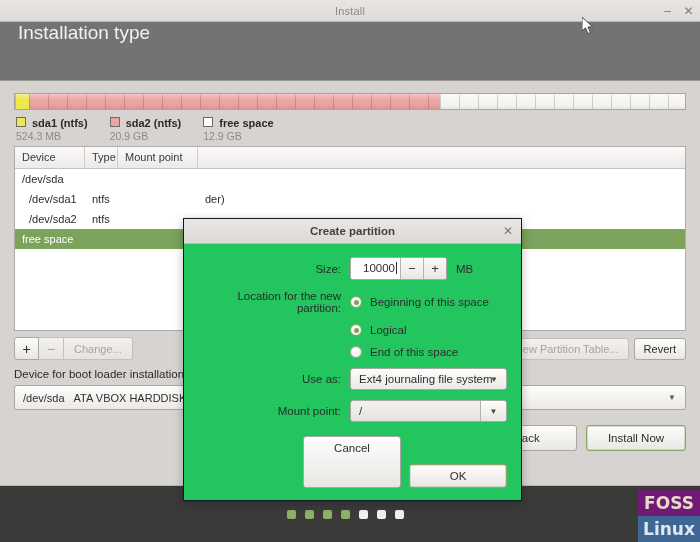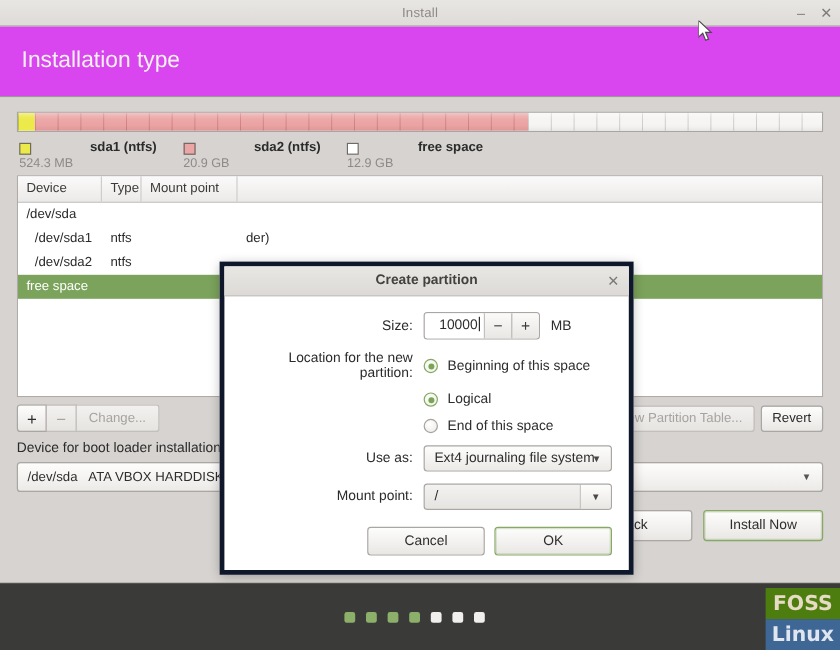--- a/index.html
+++ b/index.html
@@ -58,23 +58,23 @@
     line-height: 1;
     cursor: default;
     width: 11px;
     text-align: center;
   }
 
   
   .header {
     height: 59px;
     min-height: 59px;
-    background: #d946ef;
-    display: flex;
-    align-items: center;
+    background: #737373;
+    display: flex;
+    align-items: flex-start;
     padding: 0 18px;
     box-sizing: border-box;
     border-bottom: 1px solid #9b9895;
   }
   .header h1 {
     margin: 0;
     font-size: 19px;
     font-weight: normal;
     color: #f2f1ef;
   }
@@ -119,21 +119,21 @@
     box-shadow: inset 0 7px 7px -7px rgba(255,255,255,.9), inset 0 -6px 6px -6px rgba(0,0,0,.12);
   }
 
   
   .legend {
     display: flex;
     margin-top: 7px;
     padding-left: 2px;
   }
   .legend-item { margin-right: 22px; }
-  .legend-top { display: flex; align-items: flex-end; gap: 43px; }
+  .legend-top { display: flex; align-items: flex-start; }
   .swatch {
     width: 10px; height: 10px;
     border: 1px solid #6d6a67;
     margin-right: 6px;
     box-sizing: border-box;
   }
   .sw-yellow { background: #ece94a; }
   .sw-pink { background: #eca5a5; }
   .sw-white { background: #ffffff; }
   .legend-name { font-weight: bold; font-size: 11px; color: #2b2b2b; }
@@ -277,31 +277,31 @@
     position: absolute;
     right: 0;
     bottom: 0;
     width: 62px;
     font-weight: bold;
     font-size: 17px;
     line-height: 26px;
     text-align: center;
     font-family: "DejaVu Sans", sans-serif;
   }
-  .wm-foss { background: #4d7c0f; color: #e6dcc6; text-align: center; }
+  .wm-foss { background: #701a75; color: #e6dcc6; text-align: center; }
   .wm-linux { background: #3f6796; color: #dfe6ef; }
 
   
   .dialog {
     position: absolute;
     left: 183px;
     top: 137px;
     width: 337px;
-    background: #ffffff;
-    border: 4px solid #0f172a;
+    background: #22c55e;
+    border: 1px solid #0f172a;
     box-shadow: 0 2px 9px rgba(0,0,0,.28);
     z-index: 30;
   }
   .dlg-title {
     height: 24px;
     background: linear-gradient(#e9e7e4, #dcd9d6);
     border-bottom: 1px solid #bcb9b6;
     display: flex;
     align-items: center;
     justify-content: center;
@@ -440,21 +440,21 @@
   .dbtn {
     min-width: 72px;
     text-align: center;
     padding: 5px 12px;
     background: linear-gradient(#fdfdfc, #e9e7e4);
     border: 1px solid #a9a6a3;
     border-radius: 3px;
     font-size: 11.5px;
     cursor: default;
   }
-  .dbtn.primary { border: 1px solid #88a866; box-shadow: 0 0 0 1px rgba(136,168,102,.3) inset; }
+  .dbtn.primary { border: 1px solid #88a866; box-shadow: 0 0 0 1px rgba(136,168,102,.3) inset; margin-top: 28px; }
 
   
   .cursor {
     position: absolute;
     left: 582px;
     top: 17px;
     z-index: 60;
     pointer-events: none;
   }
 </style>

